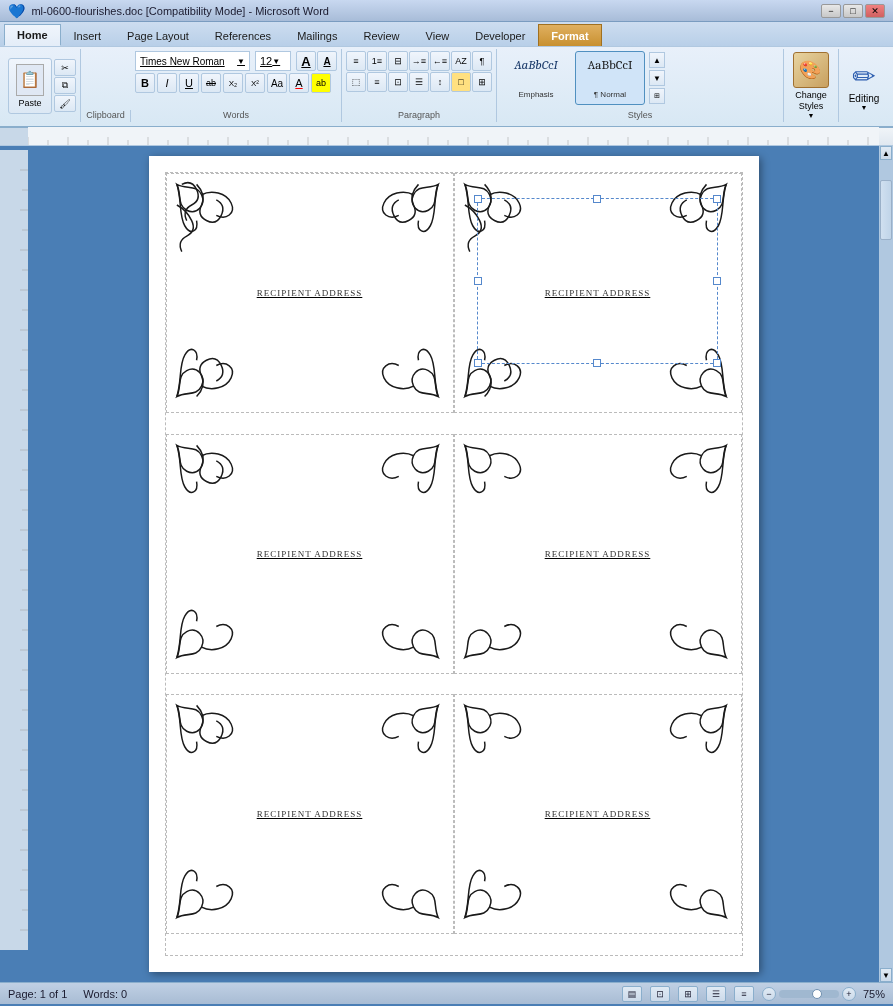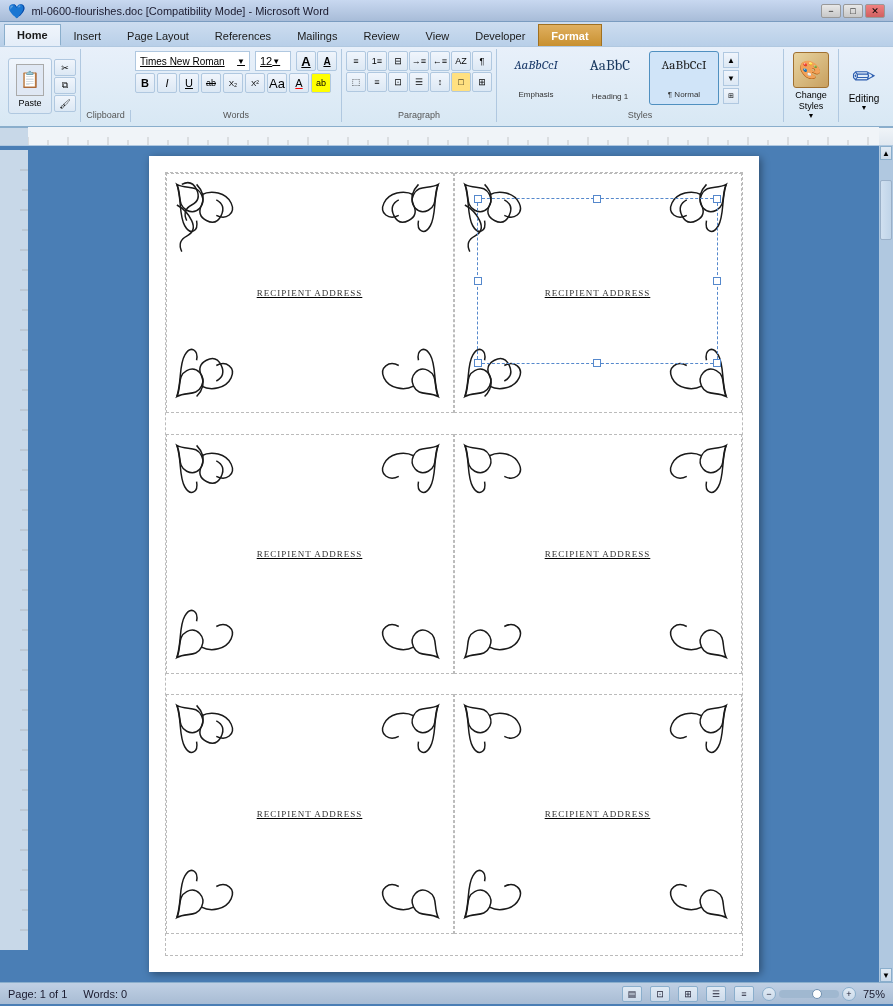--- a/index.html
+++ b/index.html
@@ -479,21 +479,21 @@
           <div class="fmt-btn" style="font-size:10px; font-weight:bold;">A</div>
         </div>
       </div>
       <div class="font-row2">
         <div class="fmt-btn bold">B</div>
         <div class="fmt-btn italic">I</div>
         <div class="fmt-btn underline">U</div>
         <div class="fmt-btn" style="font-size:9px;text-decoration:line-through;">ab</div>
         <div class="fmt-btn" style="font-size:8px;">X₂</div>
         <div class="fmt-btn" style="font-size:8px;">X²</div>
-        <div class="fmt-btn" style="font-size:13px;text-align:right;">Aa</div>
+        <div class="fmt-btn" style="font-size:10px;text-align:right;">Aa</div>
         <div class="fmt-btn" style="font-size:11px; text-decoration: underline; text-decoration-color: red;">A</div>
         <div class="fmt-btn" style="font-size:9px; background: yellow;">ab</div>
       </div>
       <div class="group-label">Words</div>
     </div>
 
     <div class="para-group">
       <div class="para-row">
         <div class="fmt-btn" style="font-size:9px;">≡</div>
         <div class="fmt-btn" style="font-size:9px;">1≡</div>
@@ -513,24 +513,20 @@
         <div class="fmt-btn" style="font-size:9px;">⊞</div>
       </div>
       <div class="group-label">Paragraph</div>
     </div>
 
     <div class="styles-group">
       <div class="styles-row">
         <div class="style-box">
           <div class="style-preview" style="font-style:italic; font-size:13px;">AaBbCcI</div>
           <div class="style-name">Emphasis</div>
-        </div>
-        <div class="style-box">
-          <div class="style-preview" style="font-size:15px; color: #17375e; font-family: Cambria, serif;">AaBbC</div>
-          <div class="style-name">Heading 1</div>
         </div>
         <div class="style-box active">
           <div class="style-preview" style="font-size:13px; color:#1a1a1a;">AaBbCcI</div>
           <div class="style-name">¶ Normal</div>
         </div>
         <div class="styles-arrow">
           <div class="arrow-btn">▲</div>
           <div class="arrow-btn">▼</div>
           <div class="arrow-btn" style="font-size:7px;">⊞</div>
         </div>

